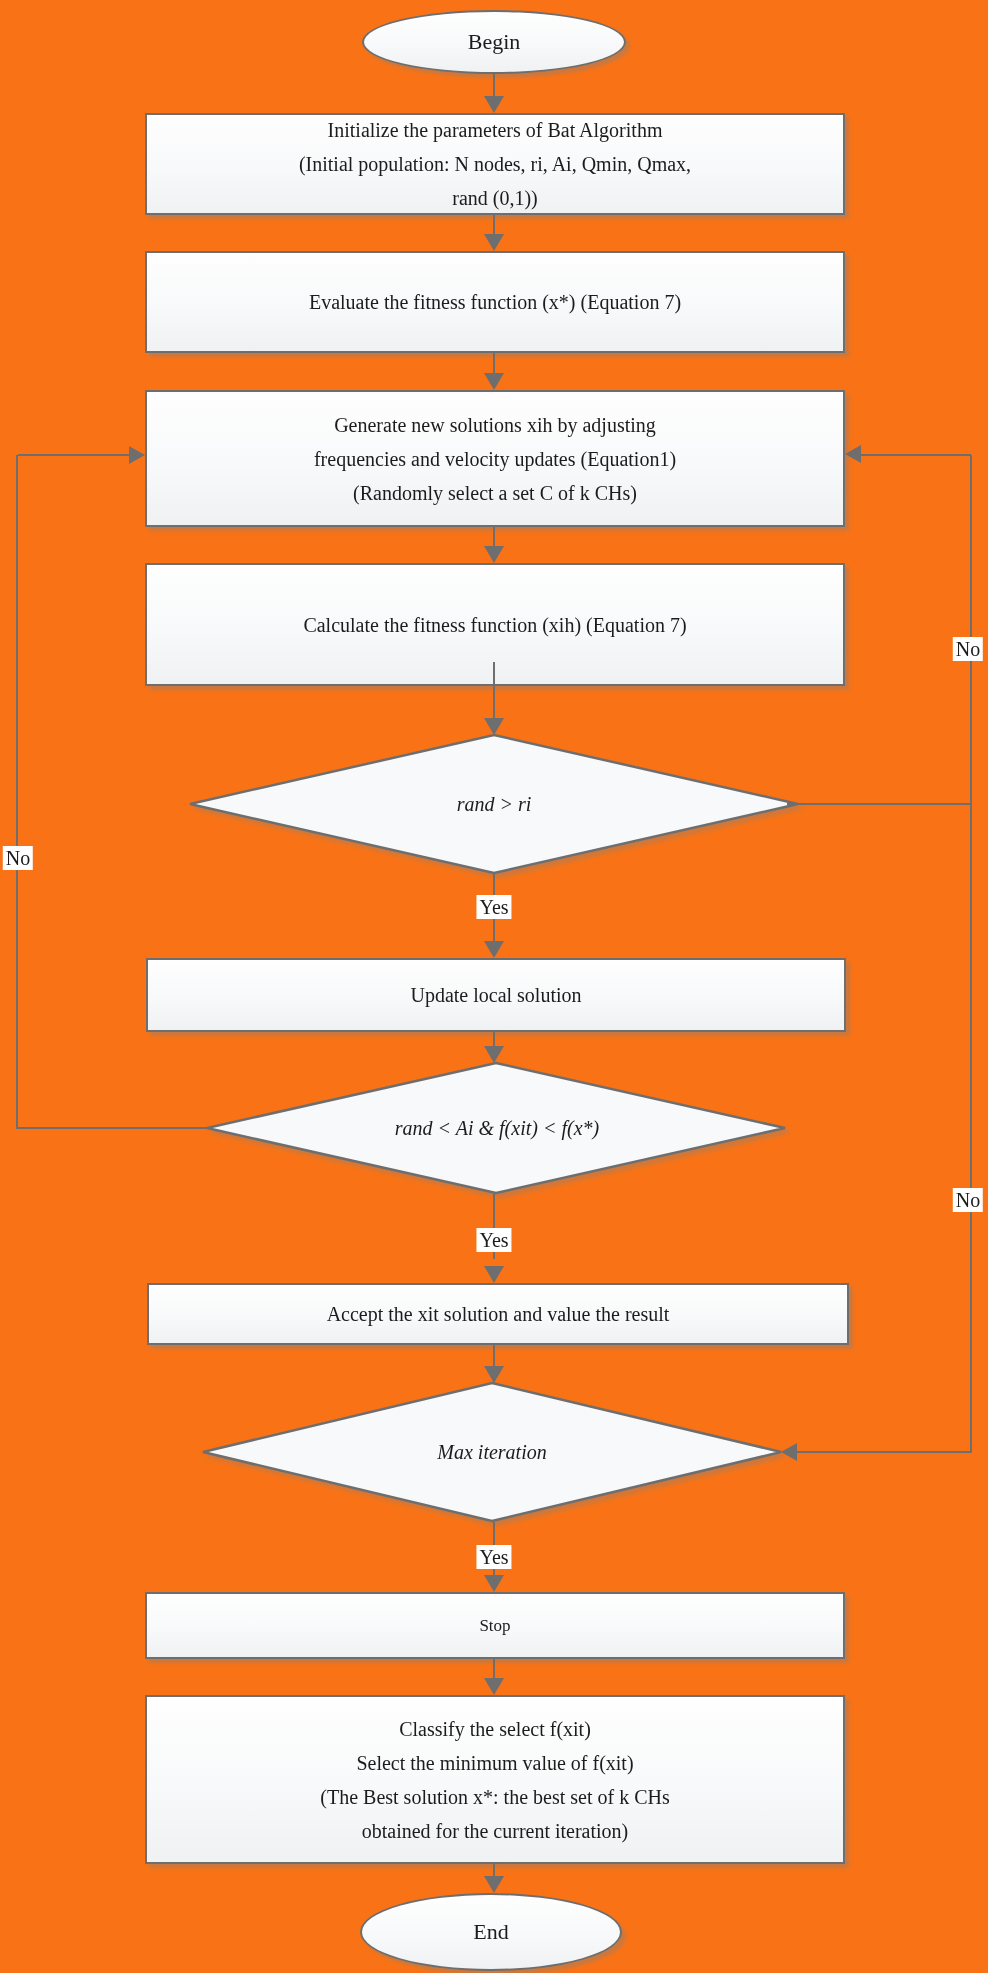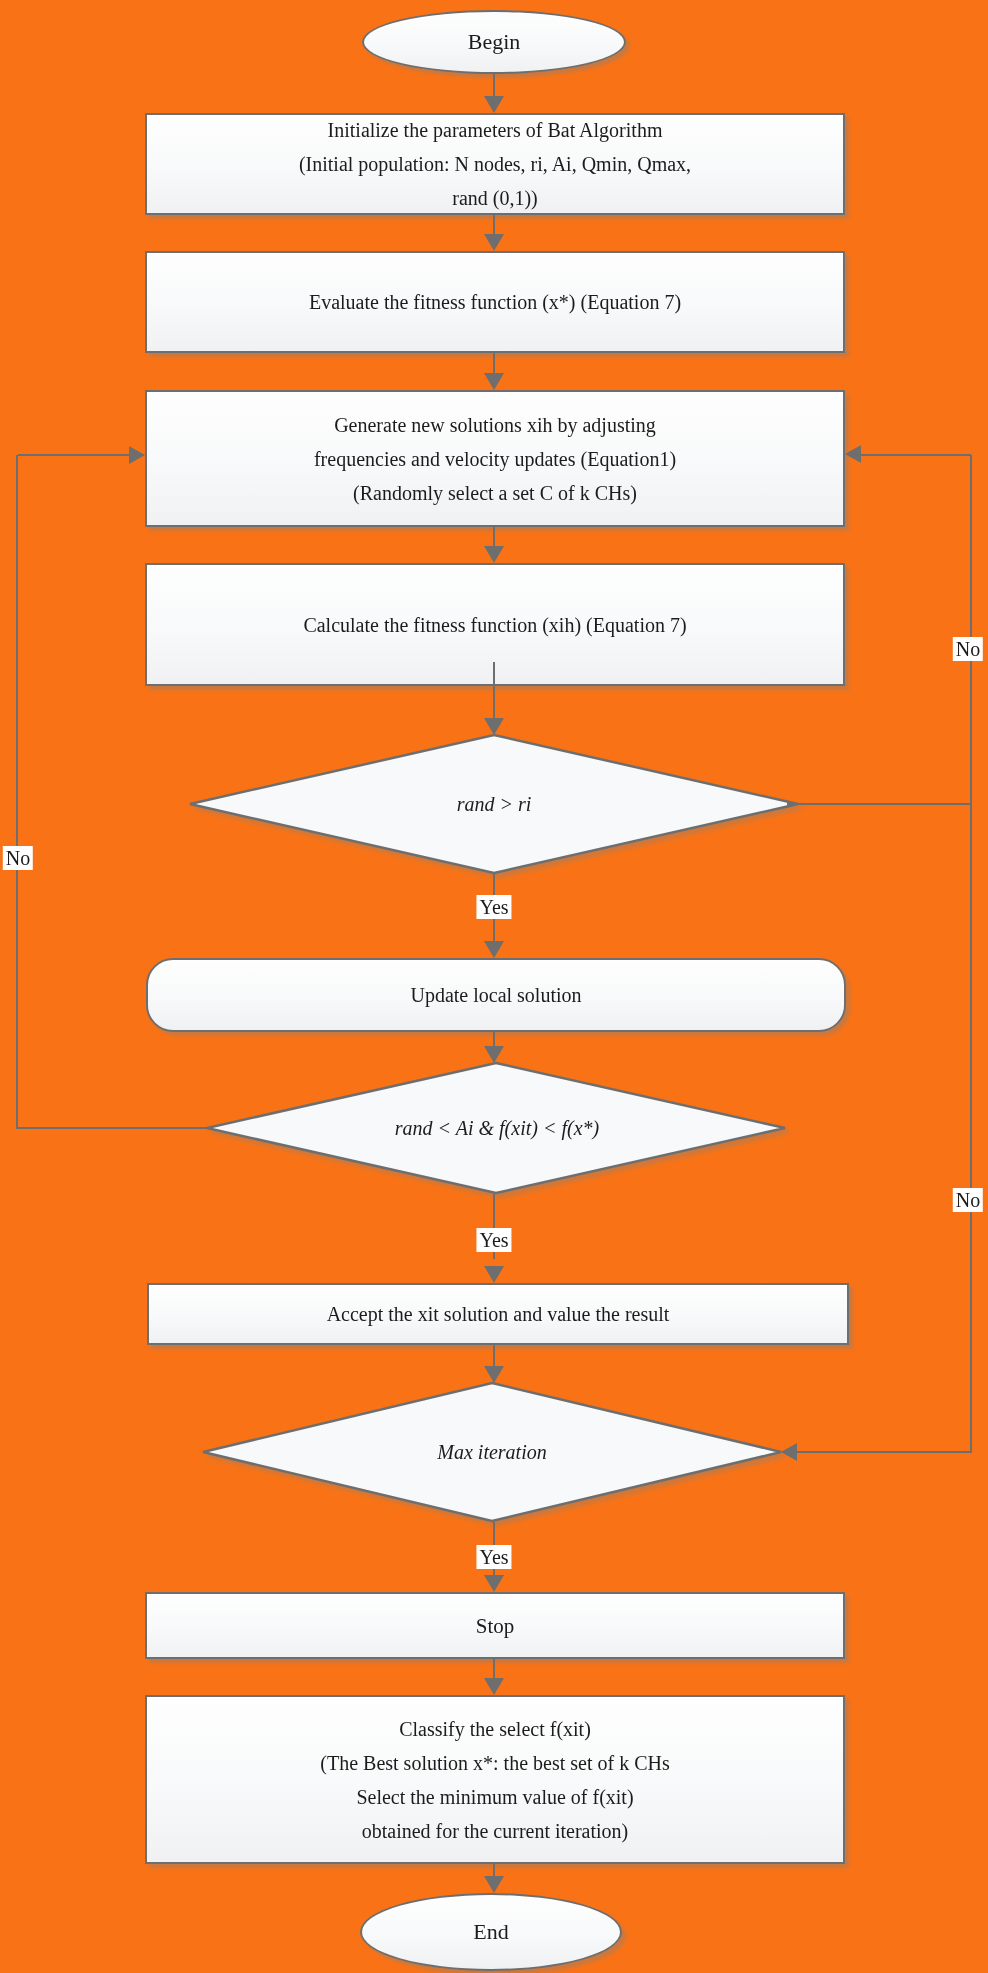--- a/index.html
+++ b/index.html
@@ -86,21 +86,21 @@
     <polygon points="314,7 618,76 314,145 10,76" fill="#f8f9fa" stroke="#6e6e6e" stroke-width="2.5"></polygon>
   </svg>
   <div class="diamond-text" style="left:244px;top:787px;width:500px;">rand &gt; ri</div>
 
   <div class="hline" style="left:787px;top:803px;width:185px;"></div>
 
   <div class="vline" style="left:493px;top:873px;height:70px;"></div>
   <div class="lbl" style="left:494px;top:895px;">Yes</div>
   <div class="arrow-down" style="left:484px;top:941px;"></div>
 
-  <div class="box" style="left:146px;top:958px;width:700px;height:74px;border-radius:27px;">
+  <div class="box" style="left:146px;top:958px;width:700px;height:74px;">
     <div class="tline"><span>Update local solution</span></div>
   </div>
 
   <div class="vline" style="left:493px;top:1032px;height:15px;"></div>
   <div class="arrow-down" style="left:484px;top:1046px;"></div>
 
   <svg class="diamond-svg" style="left:202px;top:1058px;" width="590" height="142" viewBox="0 0 590 142">
     <polygon points="294,5 583,70 294,135 5,70" fill="#f8f9fa" stroke="#6e6e6e" stroke-width="2.5"></polygon>
   </svg>
   <div class="diamond-text" style="left:247px;top:1111px;width:500px;">rand &lt; Ai &amp; f(xit) &lt; f(x*)</div>
@@ -133,31 +133,31 @@
   <div class="arrow-left" style="left:845px;top:445px;"></div>
   <div class="lbl" style="left:968px;top:637px;">No</div>
   <div class="lbl" style="left:968px;top:1188px;">No</div>
   <div class="hline" style="left:797px;top:1451px;width:174px;"></div>
   <div class="arrow-left" style="left:781px;top:1443px;"></div>
 
   <div class="vline" style="left:493px;top:1522px;height:56px;"></div>
   <div class="lbl" style="left:494px;top:1545px;">Yes</div>
   <div class="arrow-down" style="left:484px;top:1575px;"></div>
 
-  <div class="box" style="left:145px;top:1592px;width:700px;height:67px;font-size:21px;">
+  <div class="box" style="left:145px;top:1592px;width:700px;height:67px;font-size:17px;">
     <div class="tline"><span>Stop</span></div>
   </div>
 
   <div class="vline" style="left:493px;top:1659px;height:20px;"></div>
   <div class="arrow-down" style="left:484px;top:1678px;"></div>
 
   <div class="box" style="left:145px;top:1695px;width:700px;height:169px;">
     <div class="tline"><span>Classify the select </span><span class="it">f(xit)</span></div>
+    <div class="tline"><span>Select the minimum value of </span><span class="it">f(xit)</span></div>
     <div class="tline"><span>(The Best solution </span><span class="it">x*</span><span>: the best set of </span><span class="it">k</span><span> CHs</span></div>
-    <div class="tline"><span>Select the minimum value of </span><span class="it">f(xit)</span></div>
     <div class="tline"><span>obtained for the current iteration)</span></div>
   </div>
 
   <div class="vline" style="left:493px;top:1864px;height:13px;"></div>
   <div class="arrow-down" style="left:484px;top:1876px;"></div>
 
   <div class="box ellipse" style="left:360px;top:1893px;width:262px;height:78px;font-size:22px;">
     <div class="tline"><span>End</span></div>
   </div>
 

